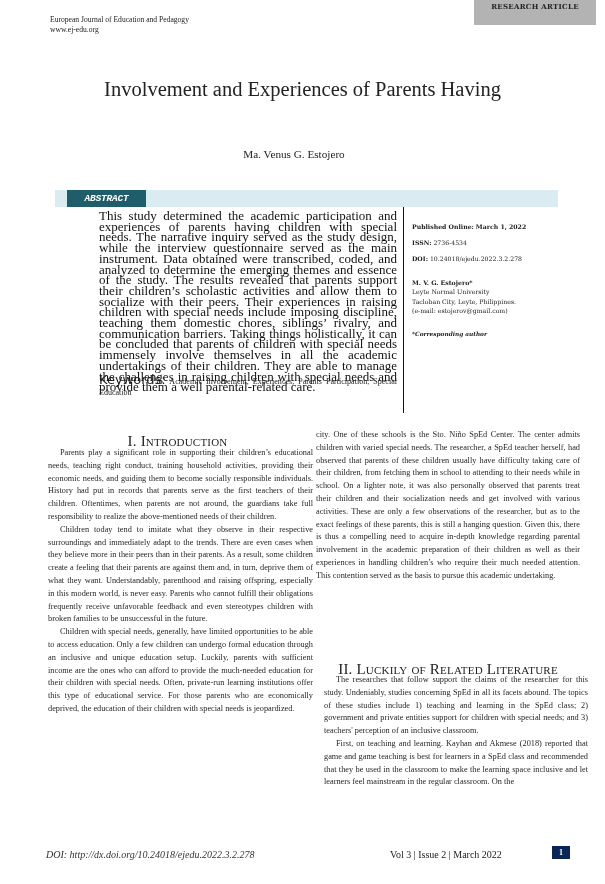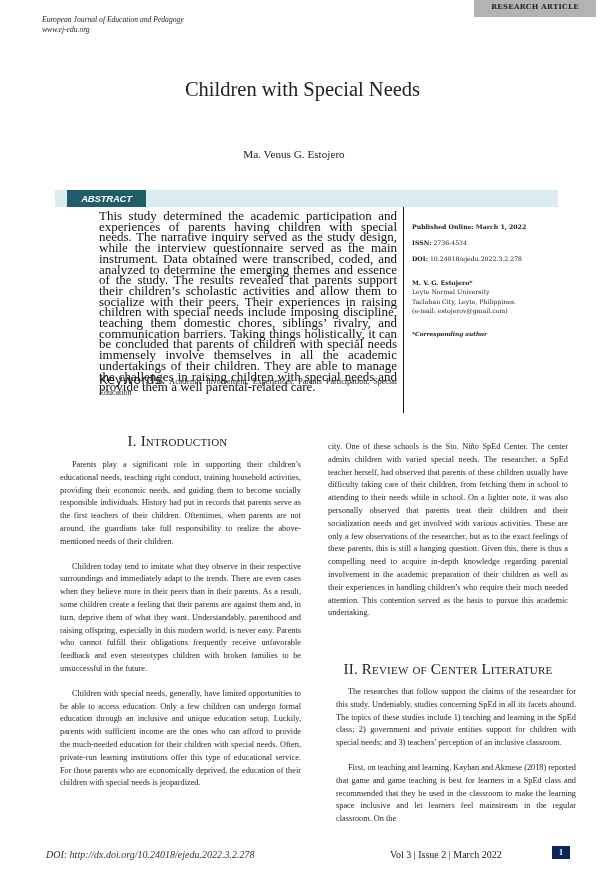--- a/index.html
+++ b/index.html
@@ -1,45 +1,45 @@
 <!DOCTYPE html>
 <html><head>
 <meta charset="utf-8">
 <style>
   html, body { margin:0; padding:0; background:#ffffff; }
   body { width:605px; height:884px; position:relative; overflow:hidden;
          font-family:"Liberation Serif", "DejaVu Serif", serif; color:#1a1a1a; }
   .abs { position:absolute; }
-  .badge { left:474px; top:0; width:122px; height:17px; background:#b3b3b3;
+  .badge { left:474px; top:0; width:122px; height:25px; background:#b3b3b3;
            font-family:"DejaVu Serif", serif; font-weight:bold; font-size:7px; letter-spacing:0.3px;
            color:#222; text-align:center; line-height:13px; }
-  .journal { left:42px; top:15px; font-style:italic; font-size:7.6px; line-height:10px; color:#222; }
+  .journal { left:50px; top:15px; font-size:7.6px; line-height:10px; color:#222; }
   .title { left:0; width:605px; top:77px; text-align:center; font-size:20.5px; line-height:25px; color:#222; }
   .author { left:0; width:588px; top:148px; text-align:center; font-size:11.2px; color:#222; }
   .abs-bar { left:55px; top:190px; width:503px; height:17px; background:#daebf2; }
   .abs-label { left:67px; top:190px; width:79px; height:17px; background:#1f5d6b; color:#fff;
-               font-family:Liberation Sans, sans-serif; font-weight:bold; font-style:italic; font-size:9.5px;
+               font-family:Liberation Mono, monospace; font-weight:bold; font-style:italic; font-size:9.5px;
                line-height:17px; text-align:center; letter-spacing:-0.2px; }
   .abs-text { left:99px; top:211px; width:298px; font-weight:normal; font-size:13px; line-height:10.7px;
               text-align:justify; color:#111; }
   .keywords { left:99px; top:375px; width:298px; font-size:8.05px; line-height:10.7px; text-align:justify; color:#222; }
   .keywords .kw-label { font-family:"DejaVu Sans", sans-serif; font-size:13px; font-weight:normal; }
   .vrule { left:403px; top:207px; width:1px; height:206px; background:#111; }
   .side { left:412px; font-family:"DejaVu Serif", serif; font-size:6.2px; color:#222; line-height:9px; }
   .side b { font-weight:bold; }
   .side-pub { top:222px; }
   .side-issn { top:238px; }
   .side-doi { top:254px; }
   .side-auth { top:278px; line-height:9.4px; }
   .side-auth .nm { font-weight:bold; }
   .side-corr { top:330px; font-style:italic; font-weight:bold; font-size:5.8px; }
   .sec-head { font-size:15px; text-align:center; color:#222; letter-spacing:0.2px; }
   .sc { font-variant:small-caps; }
   .col { font-size:8.3px; line-height:12.8px; text-align:justify; color:#1f1f1f; }
-  .col p { margin:12px; text-indent:12px; }
+  .col p { margin:0; text-indent:12px; }
   .col p.noindent { text-indent:0; }
   .col-left { left:48px; top:447px; width:265px; }
   .col-right { left:316px; top:429px; width:264px; }
   .intro-head { left:45px; width:265px; top:433px; }
   .lit-head { left:316px; width:264px; top:661px; }
   .col-right-2 { left:324px; top:674px; width:264px; }
   .footer-doi { left:46px; top:849px; font-style:italic; font-size:10px; color:#333; }
   .footer-vol { left:390px; top:849px; font-size:10px; color:#222; }
   .page-num { left:552px; top:846px; width:18px; height:13px; background:#0b2556; color:#fff;
               font-weight:bold; font-size:8px; text-align:center; line-height:13px; }
@@ -48,21 +48,21 @@
 <body>
 
 <div class="abs badge">RESEARCH ARTICLE</div>
 
 <div class="abs journal">
   <div>European Journal of Education and Pedagogy</div>
   <div>www.ej-edu.org</div>
 </div>
 
 <div class="abs title">
-  <div>Children with Special Needs</div>
+  <div>Involvement and Experiences of Parents Having</div>
 </div>
 
 <div class="abs author">Ma. Venus G. Estojero</div>
 
 <div class="abs abs-bar"></div>
 <div class="abs abs-label">ABSTRACT</div>
 
 <div class="abs abs-text">This study determined the academic participation and experiences of parents having children with special needs. The narrative inquiry served as the study design, while the interview questionnaire served as the main instrument. Data obtained were transcribed, coded, and analyzed to determine the emerging themes and essence of the study. The results revealed that parents support their children’s scholastic activities and allow them to socialize with their peers. Their experiences in raising children with special needs include imposing discipline, teaching them domestic chores, siblings’ rivalry, and communication barriers. Taking things holistically, it can be concluded that parents of children with special needs immensely involve themselves in all the academic undertakings of their children. They are able to manage the challenges in raising children with special needs and provide them a well parental-related care.</div>
 
 <div class="abs keywords">
@@ -102,21 +102,21 @@
   <p>Children today tend to imitate what they observe in their respective surroundings and immediately adapt to the trends. There are even cases when they believe more in their peers than in their parents. As a result, some children create a feeling that their parents are against them and, in turn, deprive them of what they want. Understandably, parenthood and raising offspring, especially in this modern world, is never easy. Parents who cannot fulfill their obligations frequently receive unfavorable feedback and even stereotypes children with broken families to be unsuccessful in the future.</p>
   <p>Children with special needs, generally, have limited opportunities to be able to access education. Only a few children can undergo formal education through an inclusive and unique education setup. Luckily, parents with sufficient income are the ones who can afford to provide the much-needed education for their children with special needs. Often, private-run learning institutions offer this type of educational service. For those parents who are economically deprived, the education of their children with special needs is jeopardized.</p>
 </div>
 
 <div class="abs col col-right">
   <p class="noindent">city. One of these schools is the Sto. Niño SpEd Center. The center admits children with varied special needs. The researcher, a SpEd teacher herself, had observed that parents of these children usually have difficulty taking care of their children, from fetching them in school to attending to their needs while in school. On a lighter note, it was also personally observed that parents treat their children and their socialization needs and get involved with various activities. These are only a few observations of the researcher, but as to the exact feelings of these parents, this is still a hanging question. Given this, there is thus a compelling need to acquire in-depth knowledge regarding parental involvement in the academic preparation of their children as well as their experiences in handling children’s who require their much needed attention. This contention served as the basis to pursue this academic undertaking.</p>
 </div>
 
 <div class="abs sec-head lit-head">
   <span>II.</span>
-  <span class="sc">Review of Center Literature</span>
+  <span class="sc">Luckily of Related Literature</span>
 </div>
 
 <div class="abs col col-right-2">
   <p>The researches that follow support the claims of the researcher for this study. Undeniably, studies concerning SpEd in all its facets abound. The topics of these studies include 1) teaching and learning in the SpEd class; 2) government and private entities support for children with special needs; and 3) teachers' perception of an inclusive classroom.</p>
   <p>First, on teaching and learning. Kayhan and Akmese (2018) reported that game and game teaching is best for learners in a SpEd class and recommended that they be used in the classroom to make the learning space inclusive and let learners feel mainstream in the regular classroom. On the</p>
 </div>
 
 <div class="abs footer-doi">DOI: http://dx.doi.org/10.24018/ejedu.2022.3.2.278</div>
 <div class="abs footer-vol">Vol 3 | Issue 2 | March 2022</div>
 <div class="abs page-num">1</div>

